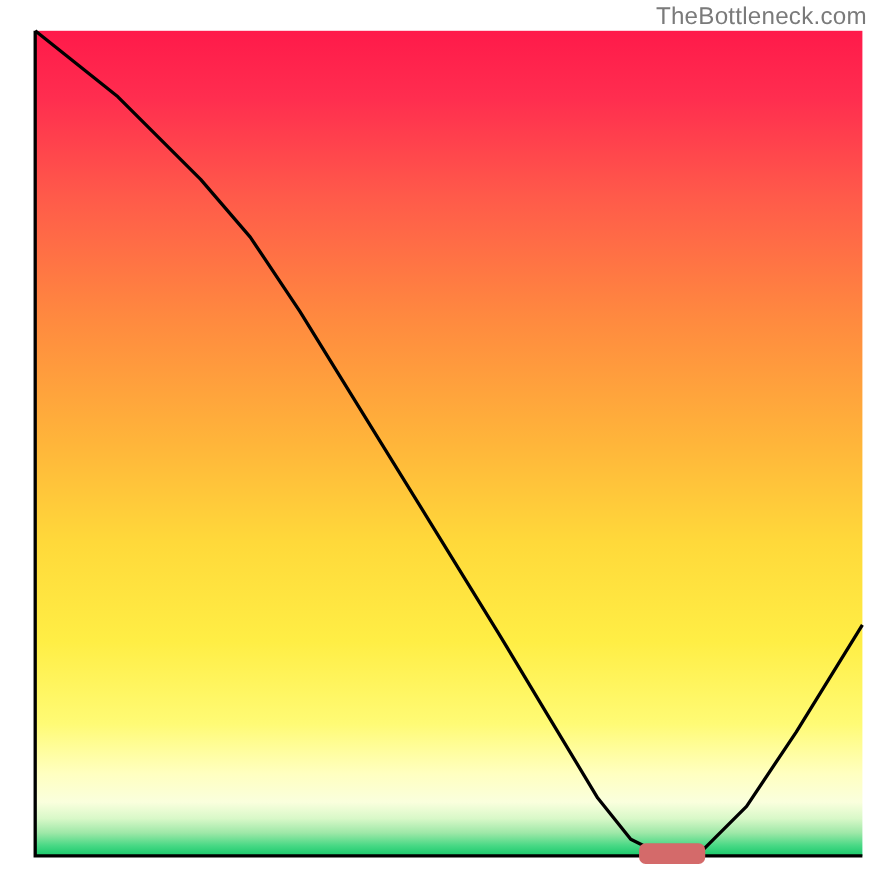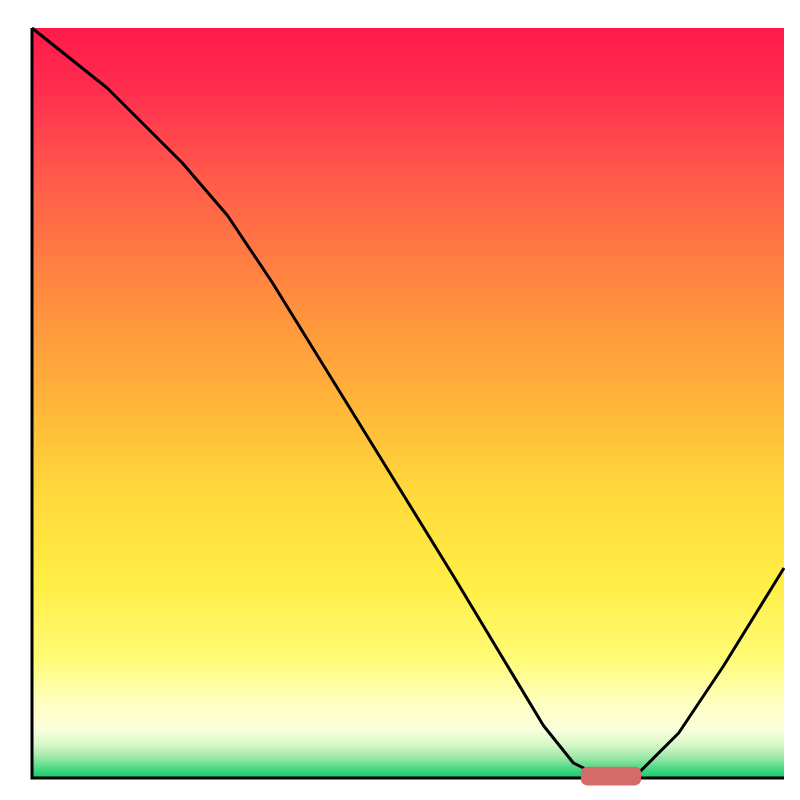--- a/index.html
+++ b/index.html
@@ -27,20 +27,21 @@
     letter-spacing: 0.2px;
   }
   svg {
     display: block;
   }
 </style>
 </head>
 <body>
 
 <div class="chart-container">
+  <div class="watermark">TheBottleneck.com</div>
   <svg id="chart-svg" width="800" height="800" viewBox="0 0 800 800">
     <defs>
       <linearGradient id="bg-grad" x1="0" y1="0" x2="0" y2="1">
           <stop offset="0%" stop-color="#ff1a4a"></stop>
           <stop offset="8%" stop-color="#ff2d4f"></stop>
           <stop offset="20%" stop-color="#ff5a4a"></stop>
           <stop offset="35%" stop-color="#ff8a3f"></stop>
           <stop offset="50%" stop-color="#ffb53a"></stop>
           <stop offset="62%" stop-color="#ffd93a"></stop>
           <stop offset="74%" stop-color="#ffee45"></stop>

